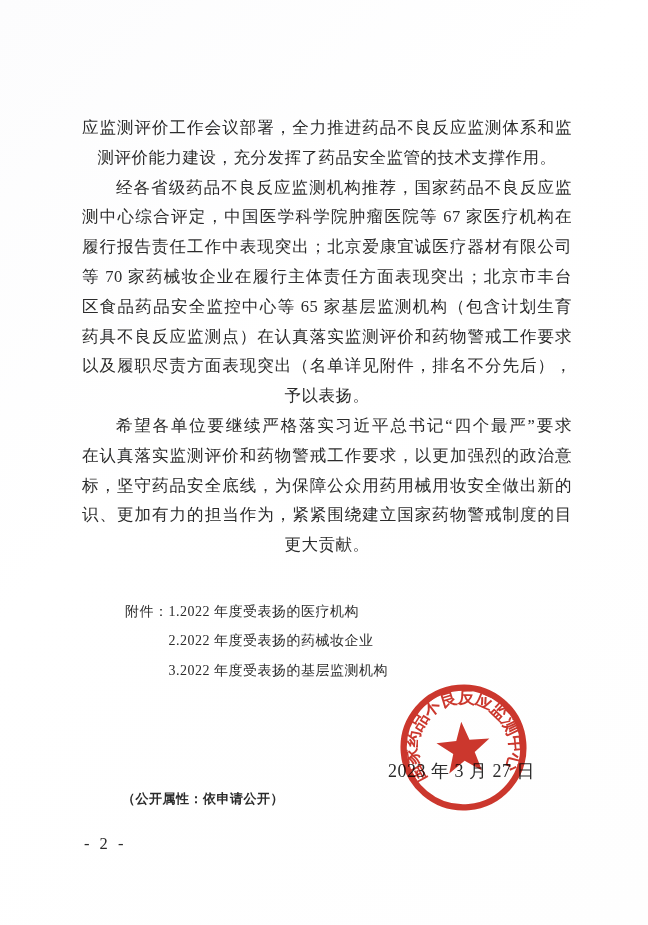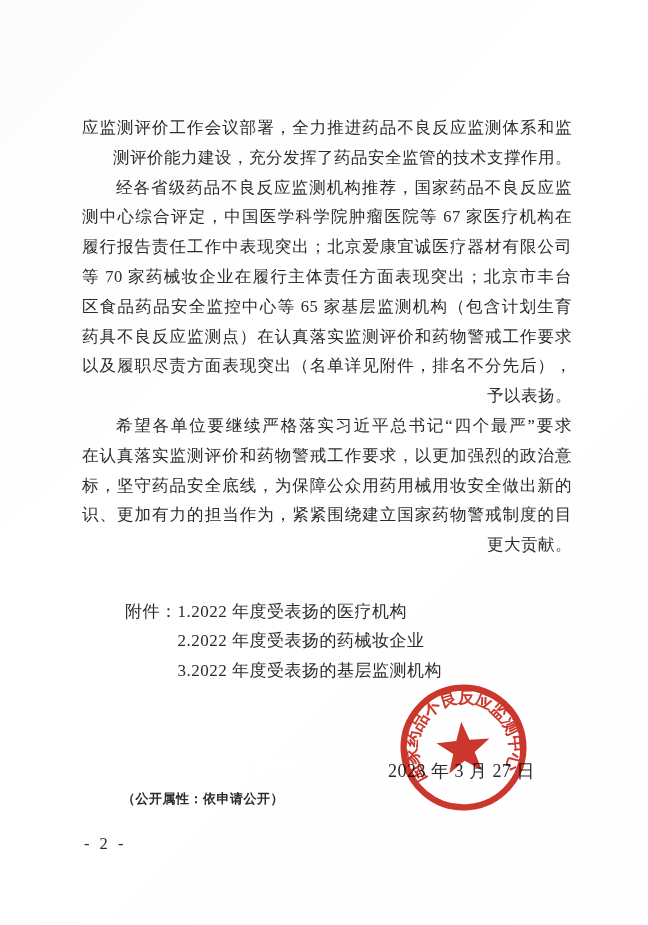--- a/index.html
+++ b/index.html
@@ -22,34 +22,34 @@
     left: 82px;
     top: 113px;
     width: 490px;
     font-size: 16.5px;
     letter-spacing: 0.5px;
   }
   .line {
     height: 29.8px;
     line-height: 29.8px;
     overflow: hidden;
-    text-align: right;
+    text-align: center;
   }
   .line.fill {
     text-align: justify;
     text-align-last: justify;
   }
   .line.indent { padding-left: 34px; }
   
   .attachment {
     position: absolute;
     left: 125px;
     top: 597px;
     display: flex;
-    font-size: 17px;
+    font-size: 14px;
     letter-spacing: 0.5px;
   }
   .attachment-label { line-height: 29.3px; white-space: nowrap; }
   .attachment-item  { line-height: 29.3px; white-space: nowrap; }
   
   .date-line {
     position: absolute;
     left: 388px;
     top: 759px;
     font-size: 18px;

